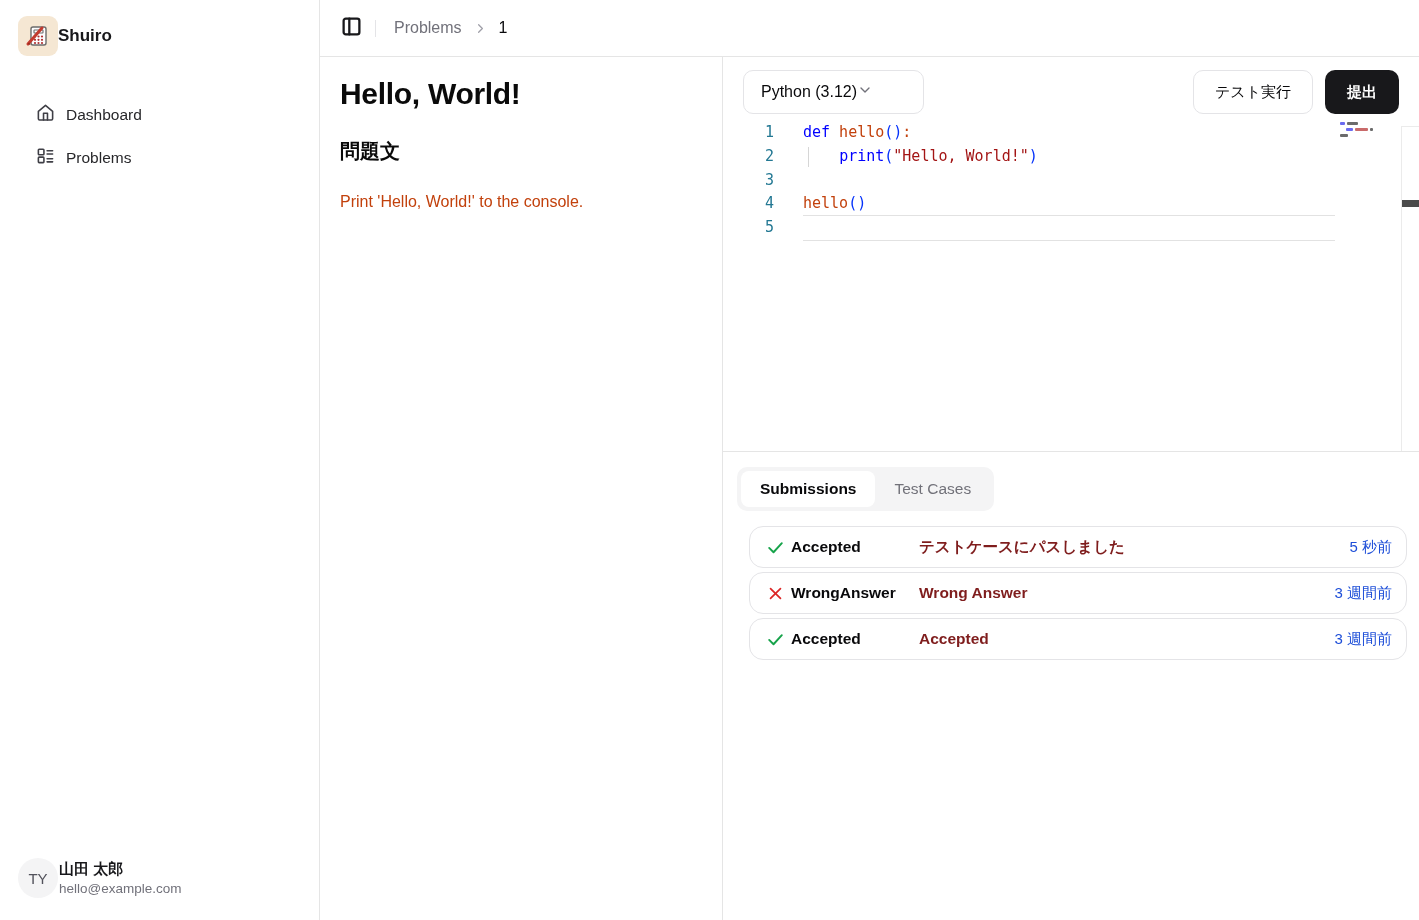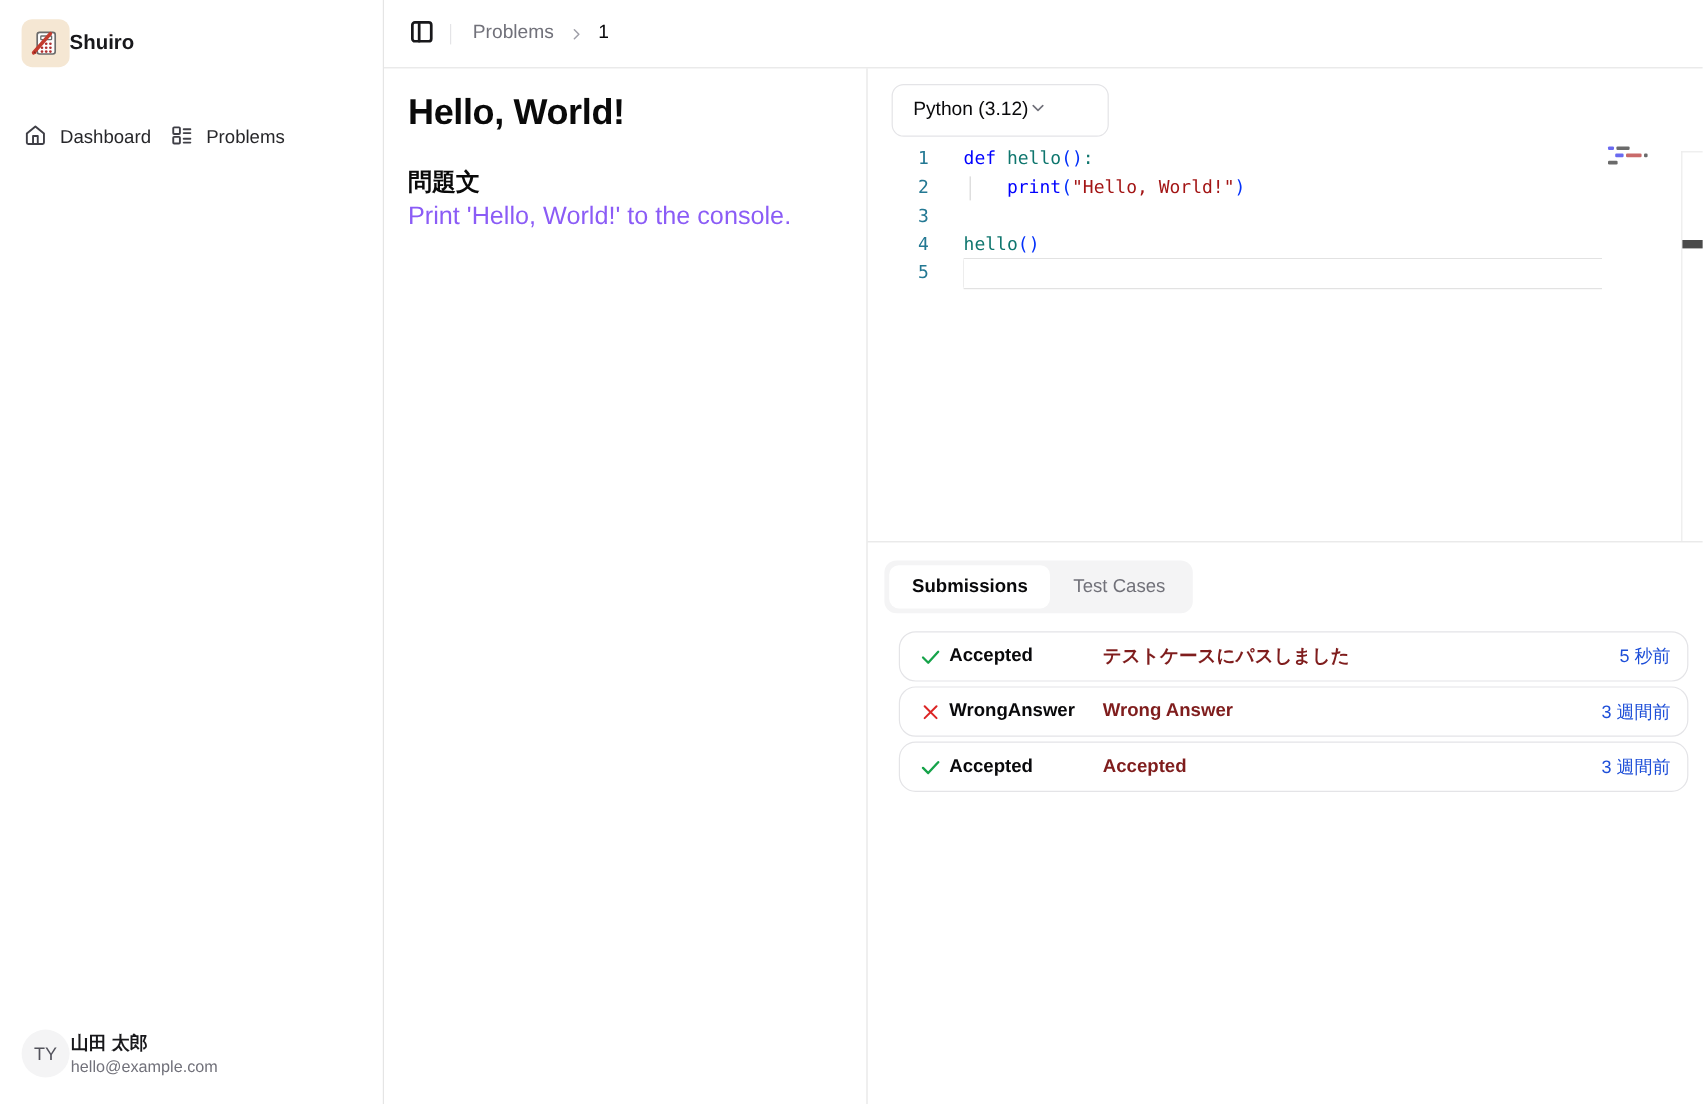--- a/index.html
+++ b/index.html
@@ -6,21 +6,21 @@
   html,body { width:1419px; height:920px; background:#fff; overflow:hidden; }
   body { font-family:"Liberation Sans", sans-serif; color:#09090b; font-size:15px; }
 
   .app { display:flex; width:1419px; height:920px; }
 
   
   .sidebar { width:320px; flex-shrink:0; border-right:1px solid #e5e5e5; display:flex; flex-direction:column; background:#fff; }
   .sidebar-header { padding:16px 18px; display:flex; align-items:center; }
   .logo-box { width:40px; height:40px; border-radius:9px; background:#f5e7d3; display:flex; align-items:center; justify-content:center; flex-shrink:0; }
   .brand { font-size:17px; font-weight:700; color:#18181b; }
-  .nav { margin-top:26px; padding:0 12px; display:flex; flex-direction:row; }
+  .nav { margin-top:26px; padding:0 28px; display:flex; flex-direction:column; gap:10px; }
   .nav-item { display:flex; align-items:center; gap:11px; padding:5px 8px; border-radius:8px; font-size:15.5px; color:#27272a; cursor:pointer; }
   .nav-item svg { flex-shrink:0; }
   .sidebar-footer { margin-top:auto; padding:18px 18px 22px; display:flex; align-items:center; gap:1px; }
   .avatar { width:40px; height:40px; border-radius:50%; background:#f4f4f5; color:#52525b; display:flex; align-items:center; justify-content:center; font-size:15px; flex-shrink:0; }
   .user-name { font-weight:700; font-size:15px; color:#18181b; }
   .user-email { font-size:13.5px; color:#71717a; margin-top:2px; }
 
   
   .main { flex:1; display:flex; flex-direction:column; min-width:0; }
   .topbar { height:57px; flex-shrink:0; border-bottom:1px solid #e5e5e5; display:flex; align-items:center; padding:0 17px; }
@@ -30,42 +30,42 @@
   .crumb-parent { color:#71717a; cursor:pointer; }
   .crumb-sep { display:flex; align-items:center; color:#9f9fa8; }
   .crumb-current { color:#09090b; }
 
   .content { flex:1; display:flex; min-height:0; }
 
   
   .problem-panel { width:403px; flex-shrink:0; border-right:1px solid #e5e5e5; padding:20px 20px; }
   .problem-title { font-size:30px; font-weight:700; color:#0a0a0a; letter-spacing:-0.3px; }
   .problem-section-heading { font-size:20px; font-weight:700; margin-top:27px; color:#0a0a0a; }
-  .problem-statement { font-size:21px; margin-top:4px; color:#8b5cf6; }
+  .problem-statement { font-size:16px; margin-top:28px; color:#c2410c; }
 
   
   .right-panel { flex:1; display:flex; flex-direction:column; min-width:0; }
   .editor-pane { height:394px; flex-shrink:0; position:relative; }
   .editor-toolbar { display:flex; align-items:flex-start; justify-content:space-between; padding:13px 20px 0; }
   .lang-select { width:181px; height:44px; border:1px solid #e4e4e7; border-radius:10px; background:#fff; display:flex; align-items:center; padding:0 15px 0 17px; font-size:16px; color:#09090b; cursor:pointer; }
   .toolbar-actions { display:flex; gap:12px; }
   .btn { height:44px; border-radius:10px; font-size:15px; border:none; display:flex; align-items:center; justify-content:center; cursor:pointer; font-family:inherit; }
   .btn-outline { background:#fff; border:1px solid #e4e4e7; padding:0 21px; color:#09090b; }
   .btn-primary { background:#18181b; color:#fff; padding:0 22px; font-weight:600; }
 
   .code-editor { position:relative; margin-top:7px; font-family:"DejaVu Sans Mono","Liberation Mono",monospace; font-size:15px; line-height:23.75px; }
   .code-line { display:flex; height:23.75px; white-space:pre; }
   .gutter-num { width:80px; flex-shrink:0; text-align:right; padding-right:29px; color:#237893; }
   .line-content { flex:1; position:relative; margin-right:84px; white-space:pre; color:#0f0f0f; }
   .code-line.active .line-content { box-shadow:0 -1px 0 0 #e2e2e2, 0 1px 0 0 #e2e2e2; }
   .indent-guide { position:absolute; left:5px; top:2px; bottom:2px; width:1px; background:#d6d6d6; }
   .tok-kw { color:#0000ff; }
   .tok-br { color:#0431fa; }
   .tok-str { color:#a31515; }
-  .tok-pl { color:#0f766e; }
+  .tok-pl { color:#c2410c; }
 
   .minimap { position:absolute; top:65px; right:41px; width:38px; }
   .mm-row { display:flex; gap:2px; margin-bottom:3px; height:3px; }
   .mm-bar { height:3px; border-radius:1px; }
   .mm-blue { background:#6a6af0; }
   .mm-dark { background:#6b6b6b; }
   .mm-red { background:#c96a6a; }
 
   .editor-scrollbar { position:absolute; top:69px; right:0; bottom:0; width:18px; border-left:1px solid #ebebeb; border-top:1px solid #ebebeb; }
   .editor-scroll-thumb { position:absolute; left:0; right:0; top:73px; height:7px; background:#4a4a4a; }
@@ -181,20 +181,24 @@
         <div class="editor-pane">
           <div class="editor-toolbar">
             <div class="lang-select">
               <span>Python (3.12)</span>
               <span>
                 <svg width="16" height="16" viewBox="0 0 24 24" fill="none" stroke="#71717a" stroke-width="2" stroke-linecap="round" stroke-linejoin="round">
                     <polyline points="6 9 12 15 18 9"></polyline>
                   </svg>
               </span>
             </div>
+            <div class="toolbar-actions">
+              <button class="btn btn-outline">テスト実行</button>
+              <button class="btn btn-primary">提出</button>
+            </div>
           </div>
 
           <div class="code-editor">
             <div>
                 <div class="code-line"><span class="gutter-num">1</span><span class="line-content"><span class="tok-kw">def</span><span class="tok-pl"> hello</span><span class="tok-br">(</span><span class="tok-br">)</span><span class="tok-pl">:</span></span></div>
                 <div class="code-line"><span class="gutter-num">2</span><span class="line-content"><span class="indent-guide"></span><span class="tok-pl">    </span><span class="tok-kw">print</span><span class="tok-br">(</span><span class="tok-str">"Hello, World!"</span><span class="tok-br">)</span></span></div>
                 <div class="code-line"><span class="gutter-num">3</span><span class="line-content"></span></div>
                 <div class="code-line"><span class="gutter-num">4</span><span class="line-content"><span class="tok-pl">hello</span><span class="tok-br">(</span><span class="tok-br">)</span></span></div>
                 <div class="code-line active"><span class="gutter-num">5</span><span class="line-content"></span></div>
               </div>

